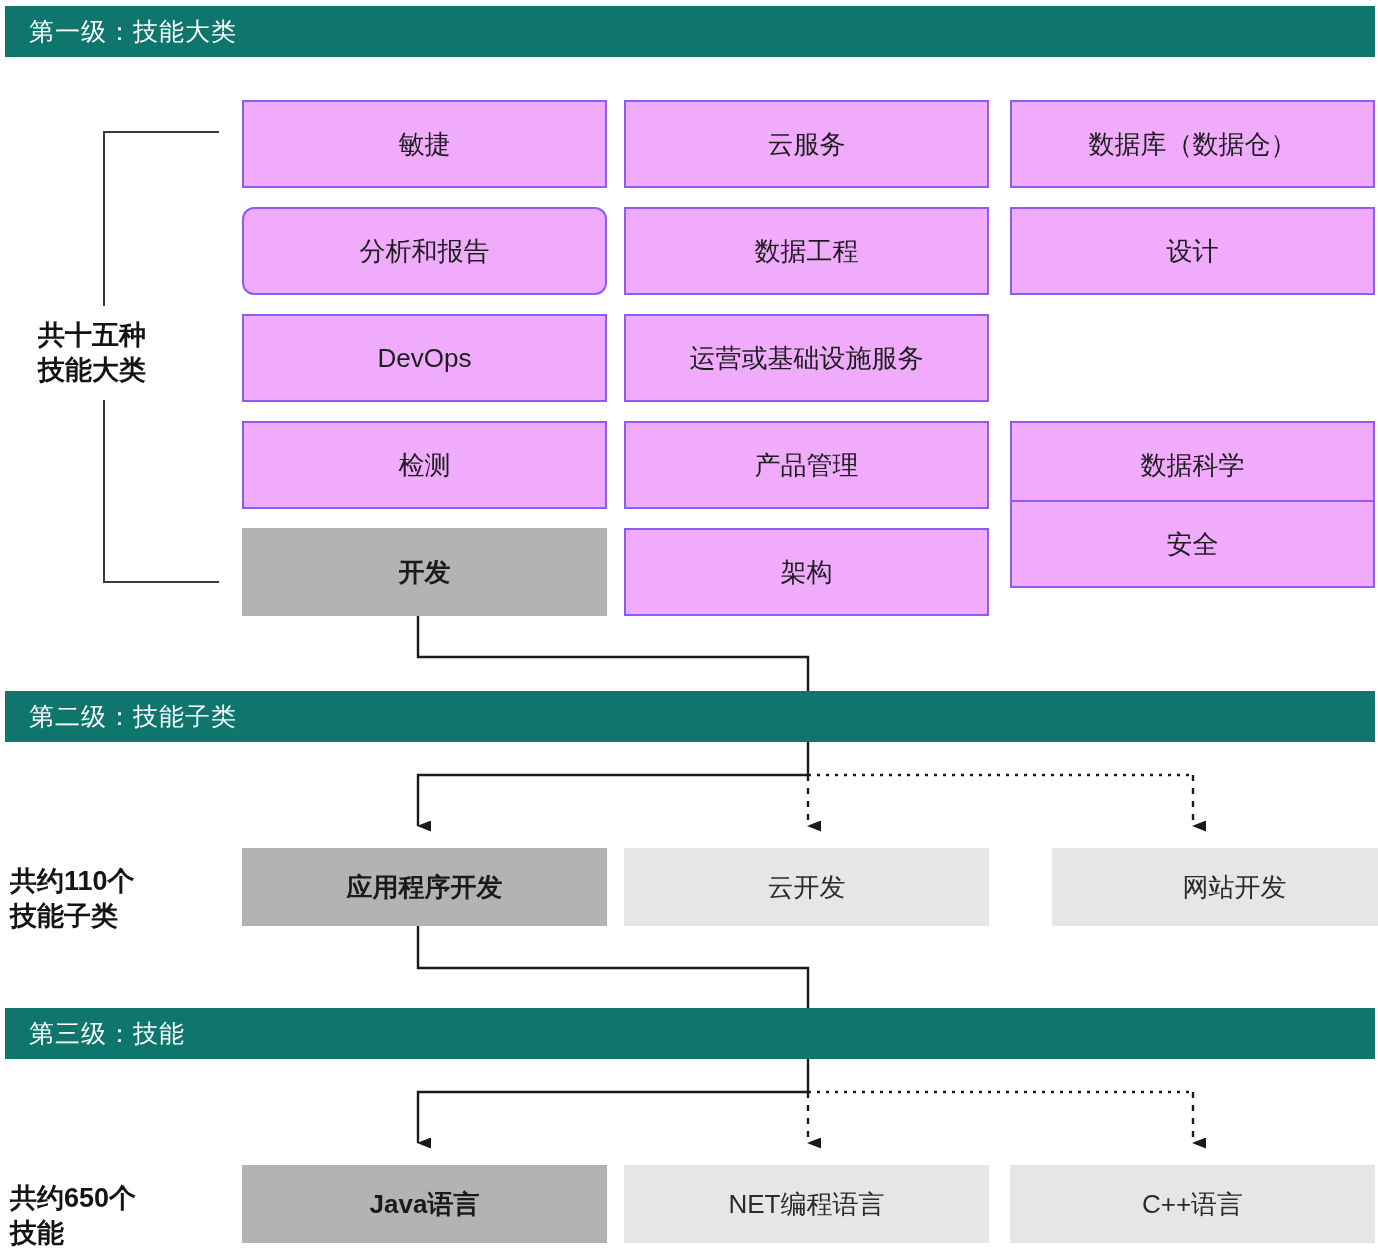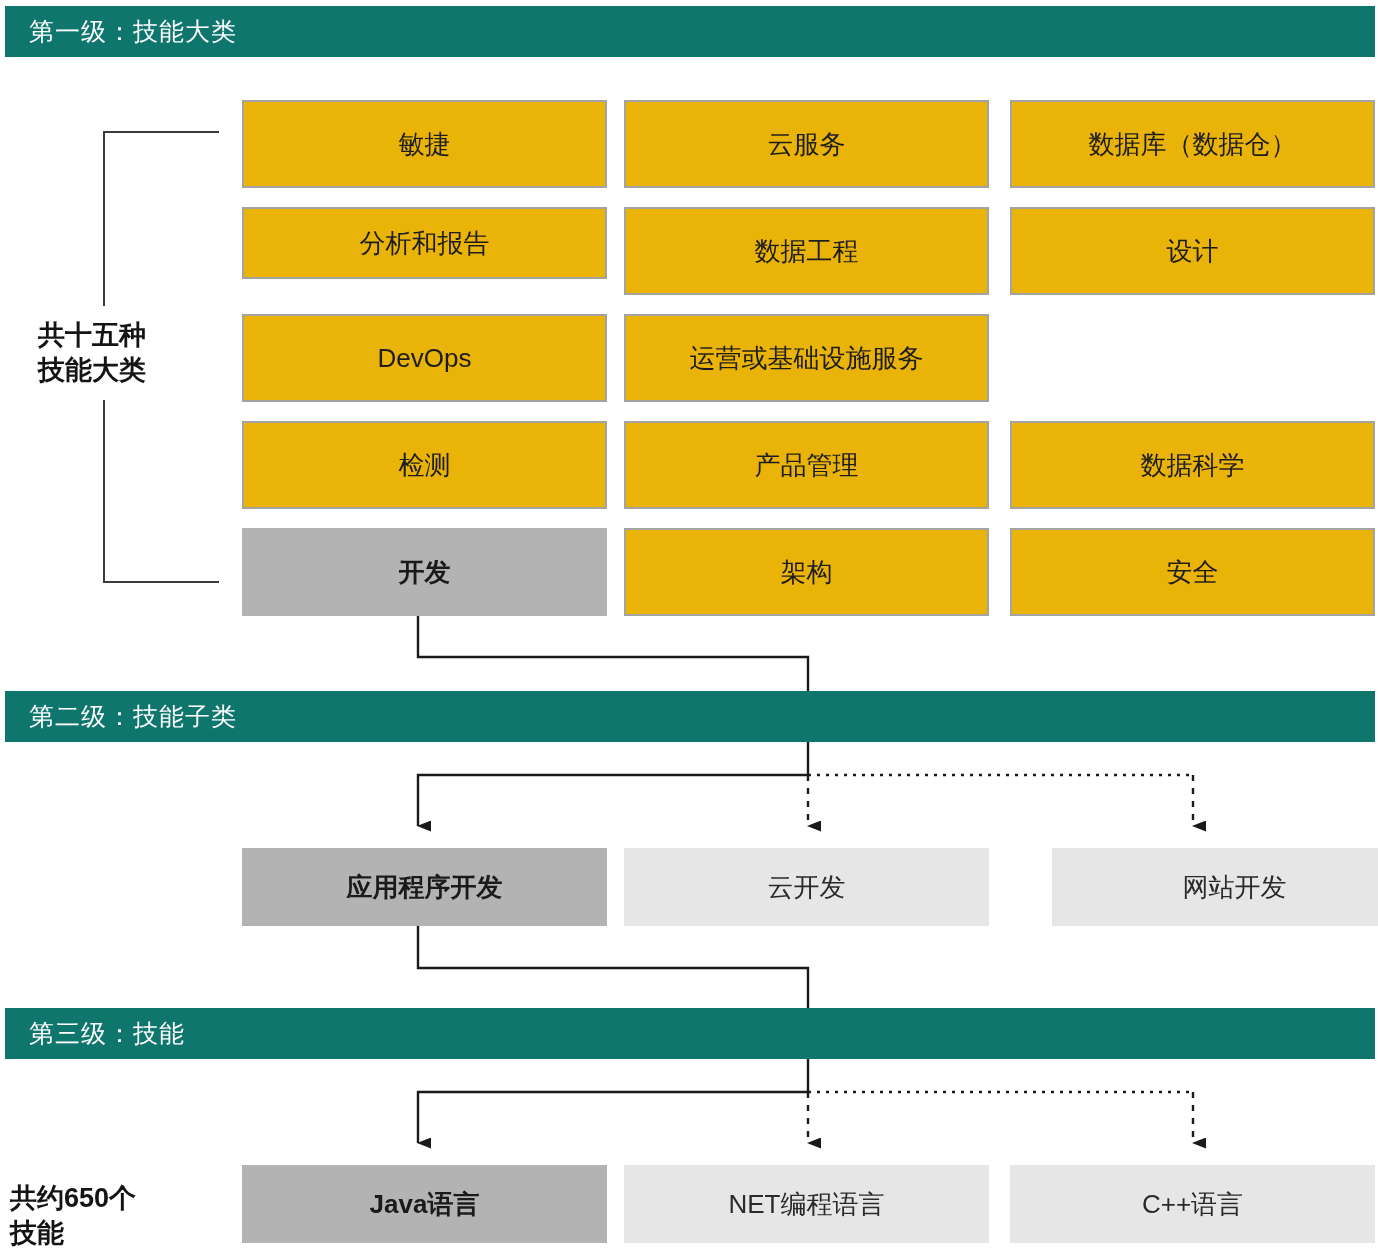--- a/index.html
+++ b/index.html
@@ -30,22 +30,22 @@
 
   
   .box{
     position:absolute;
     box-sizing:border-box;
     display:flex;
     align-items:center;
     justify-content:center;
     font-size:26px;
     color:#1d1d1d;
-    background:#eab308;
-    border:2px solid #a3a3a3;
+    background:#f0abfc;
+    border:2px solid #8b5cf6;
     z-index:3;
   }
   .box.filled{
     background:#b3b3b3;
     border:none;
     font-weight:bold;
     color:#1a1a1a;
   }
   .box.light{
     background:#e6e6e6;
@@ -90,21 +90,21 @@
   <div class="box" style="left:242px;top:100px;width:365px;height:88px;">
     <span>敏捷</span>
     </div>
   <div class="box" style="left:624px;top:100px;width:365px;height:88px;">
     <span>云服务</span>
     </div>
   <div class="box" style="left:1010px;top:100px;width:365px;height:88px;">
     <span>数据库（数据仓）</span>
     </div>
 
-  <div class="box" style="left:242px;top:207px;width:365px;height:72px;">
+  <div class="box" style="left:242px;top:207px;width:365px;height:88px;border-radius:12px;">
     <span>分析和报告</span>
     </div>
   <div class="box" style="left:624px;top:207px;width:365px;height:88px;">
     <span>数据工程</span>
     </div>
   <div class="box" style="left:1010px;top:207px;width:365px;height:88px;">
     <span>设计</span>
     </div>
 
   <div class="box" style="left:242px;top:314px;width:365px;height:88px;">
@@ -123,28 +123,30 @@
   <div class="box" style="left:1010px;top:421px;width:365px;height:88px;">
     <span>数据科学</span>
     </div>
 
   <div class="box filled" style="left:242px;top:528px;width:365px;height:88px;">
     <span>开发</span>
     </div>
   <div class="box" style="left:624px;top:528px;width:365px;height:88px;">
     <span>架构</span>
     </div>
-  <div class="box" style="left:1010px;top:528px;width:365px;height:88px;">
+  <div class="box" style="left:1010px;top:500px;width:365px;height:88px;">
     <span>安全</span>
     </div>
 
   <div class="band" style="left:5px;top:691px;width:1370px;height:51px;">
     <span>第二级：技能子类</span>
   </div>
 
+  <div class="side-label" style="left:10px;top:864px;">共约110个
+技能子类</div>
 
   <div class="box filled" style="left:242px;top:848px;width:365px;height:78px;">
     <span>应用程序开发</span>
     </div>
   <div class="box light" style="left:624px;top:848px;width:365px;height:78px;">
     <span>云开发</span>
     </div>
   <div class="box light" style="left:1010px;top:848px;width:365px;height:78px;margin-left:42px;">
     <span>网站开发</span>
     </div>

